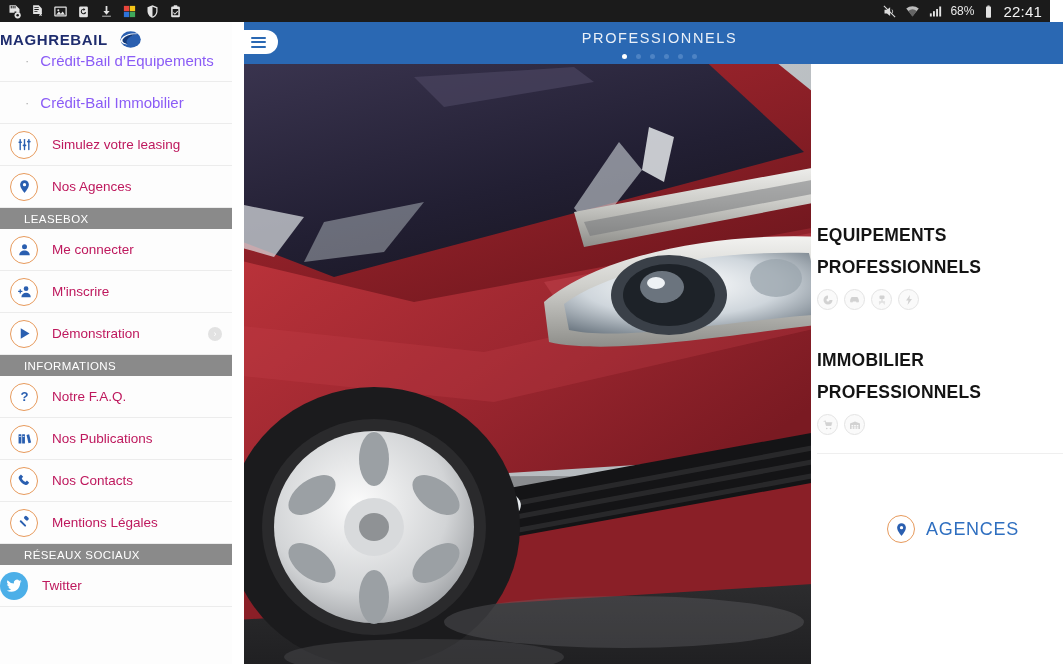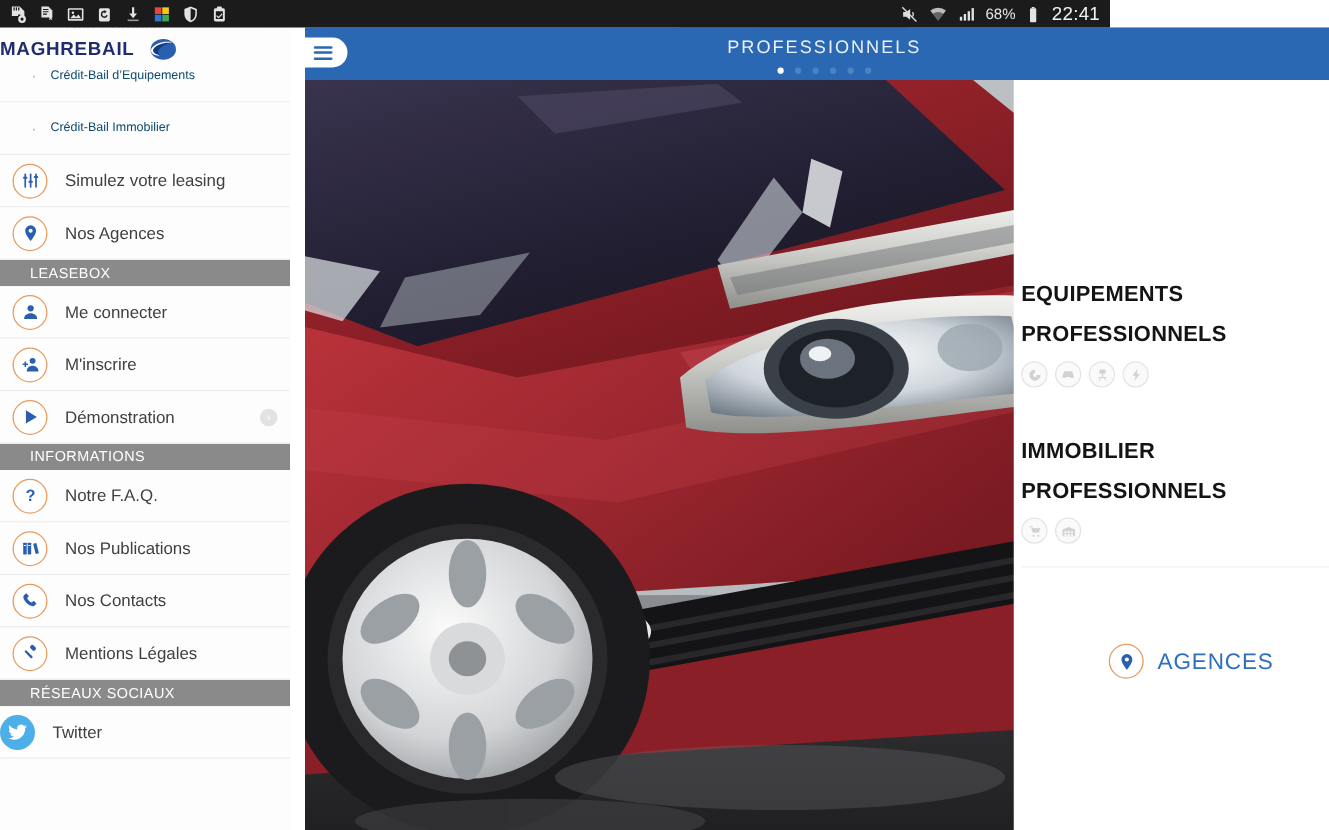--- a/index.html
+++ b/index.html
@@ -5,21 +5,21 @@
   * { box-sizing: border-box; margin: 0; padding: 0; }
   html, body {
     width: 1063px; height: 664px;
     font-family: "Liberation Sans", sans-serif;
     background: #fff; overflow: hidden;
   }
 
   
   .statusbar {
     position: absolute; top: 0; left: 0;
-    width: 888px; height: 22px;
+    width: 1050px; height: 22px;
     background: #1b1b1b;
     display: flex; align-items: center;
     z-index: 100;
   }
   .status-left { display: flex; align-items: center; gap: 6px; padding-left: 6px; }
   .status-right { margin-left: auto; display: flex; align-items: center; gap: 6px; padding-right: 8px; }
   .sicon { width: 17px; height: 15px; display: block; }
   .status-time {
     color: #f2f2f2; font-size: 15px; letter-spacing: 0.2px;
     font-family: "Liberation Sans", sans-serif; line-height: 1;
@@ -42,35 +42,35 @@
     background: #fdfdfd; position: relative;
   }
   .nav-icon-circle {
     width: 28px; height: 28px; border-radius: 50%;
     border: 1.5px solid #e79a5c;
     display: flex; align-items: center; justify-content: center;
     flex: 0 0 28px; background: #fff;
   }
   .nav-icon-circle svg { display:block; }
   .nav-label {
-    margin-left: 14px; font-size: 13.5px; color: #404040;
+    margin-left: 14px; font-size: 13.5px; color: #be185d;
     font-family: "Liberation Sans", sans-serif;
   }
   .badge-arrow {
     position: absolute; right: 10px; width: 14px; height: 14px; border-radius: 50%;
     background: #e2e2e2; color: #fff; font-size: 9px;
     display:flex; align-items:center; justify-content:center;
   }
 
   .sub-row {
     height: 42px; display: flex; align-items: center;
     padding-left: 25px; border-bottom: 1px solid #ececec; background: #fdfdfd;
   }
   .sub-bullet { color: #b0b0b0; font-size: 13px; margin-right: 11px; }
-  .sub-label { font-size: 10px; color: #0c4a6e; }
+  .sub-label { font-size: 15px; color: #8b5cf6; }
 
   .section-head {
     height: 21px; background: #8a8a8a; color: #fff;
     font-size: 11.5px; letter-spacing: 0.4px;
     display: flex; align-items: center; padding-left: 24px;
   }
 
   .social-row {
     height: 42px; display: flex; align-items: center;
     padding-left: 0; border-bottom: 1px solid #ececec; background: #fdfdfd;

